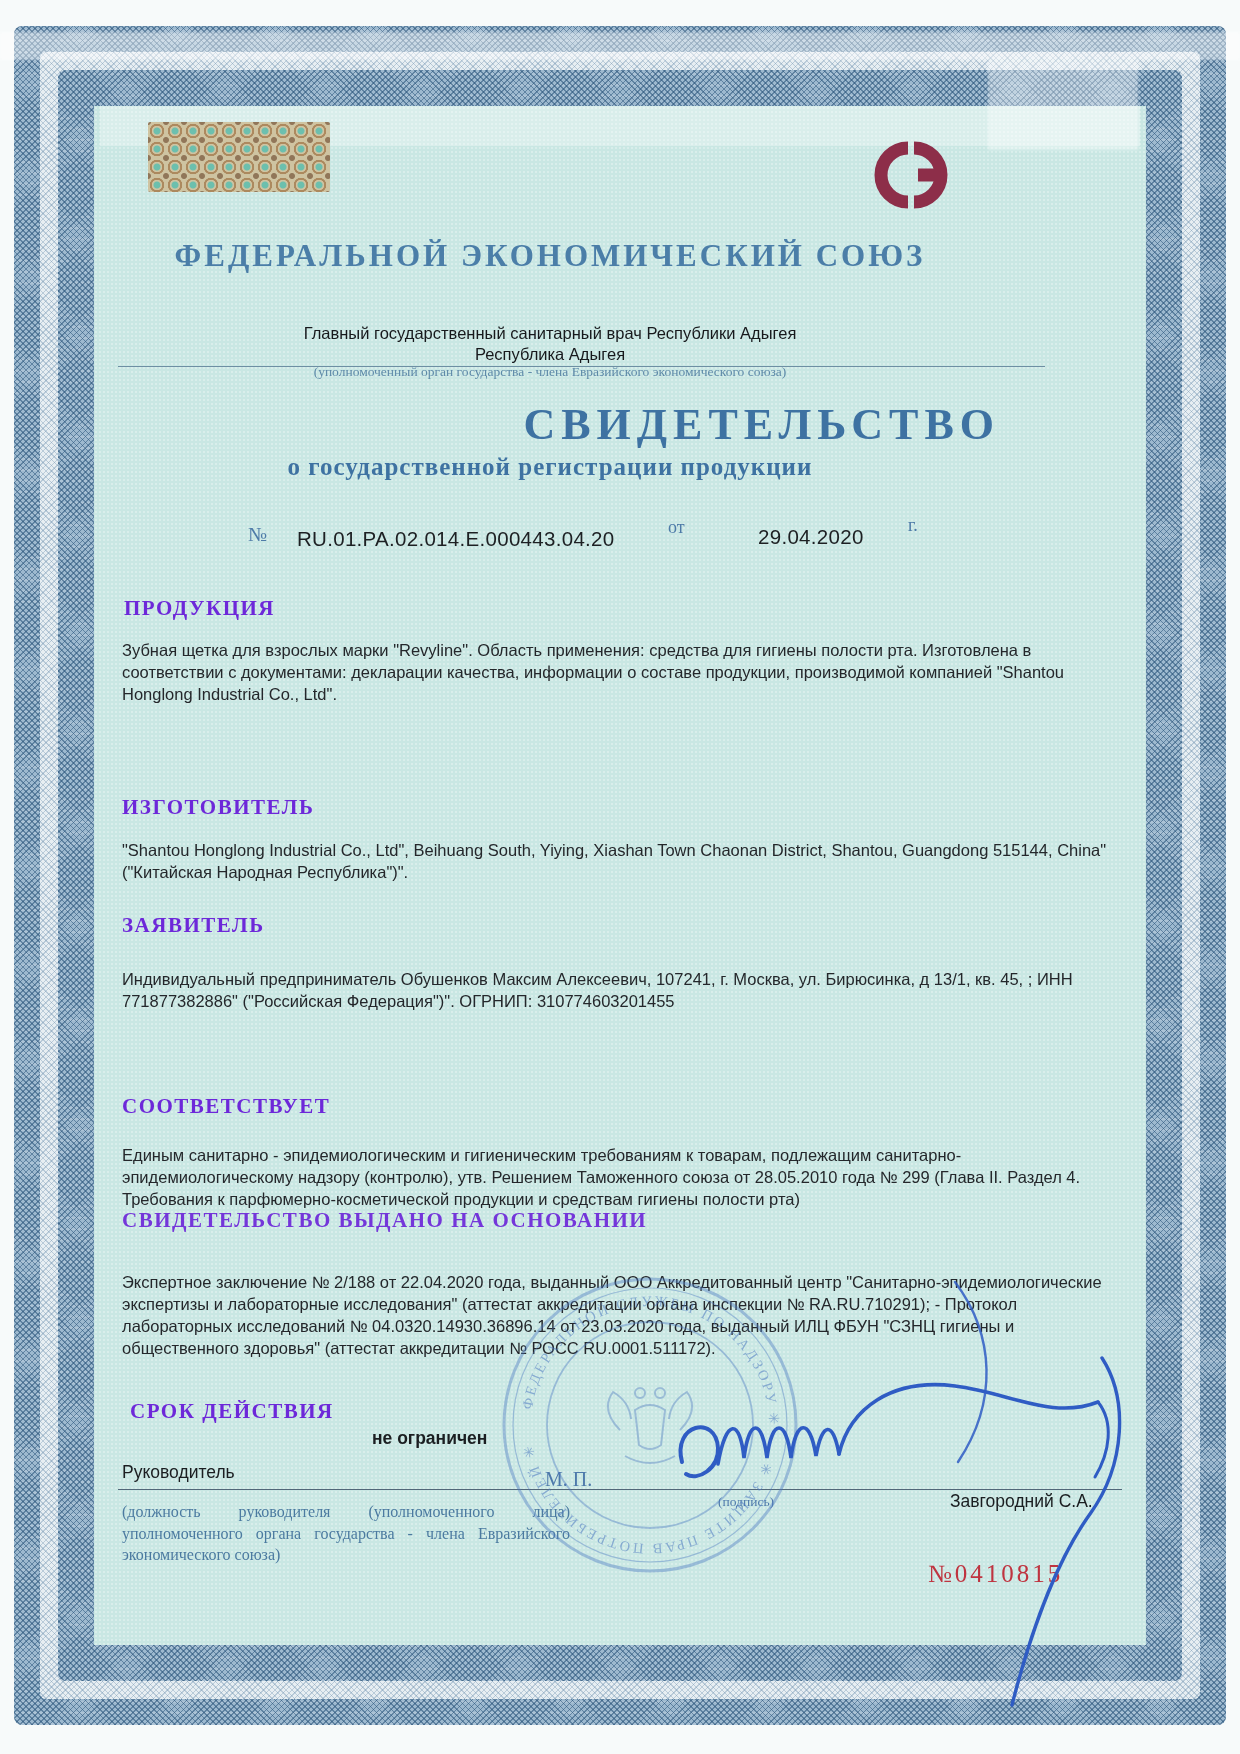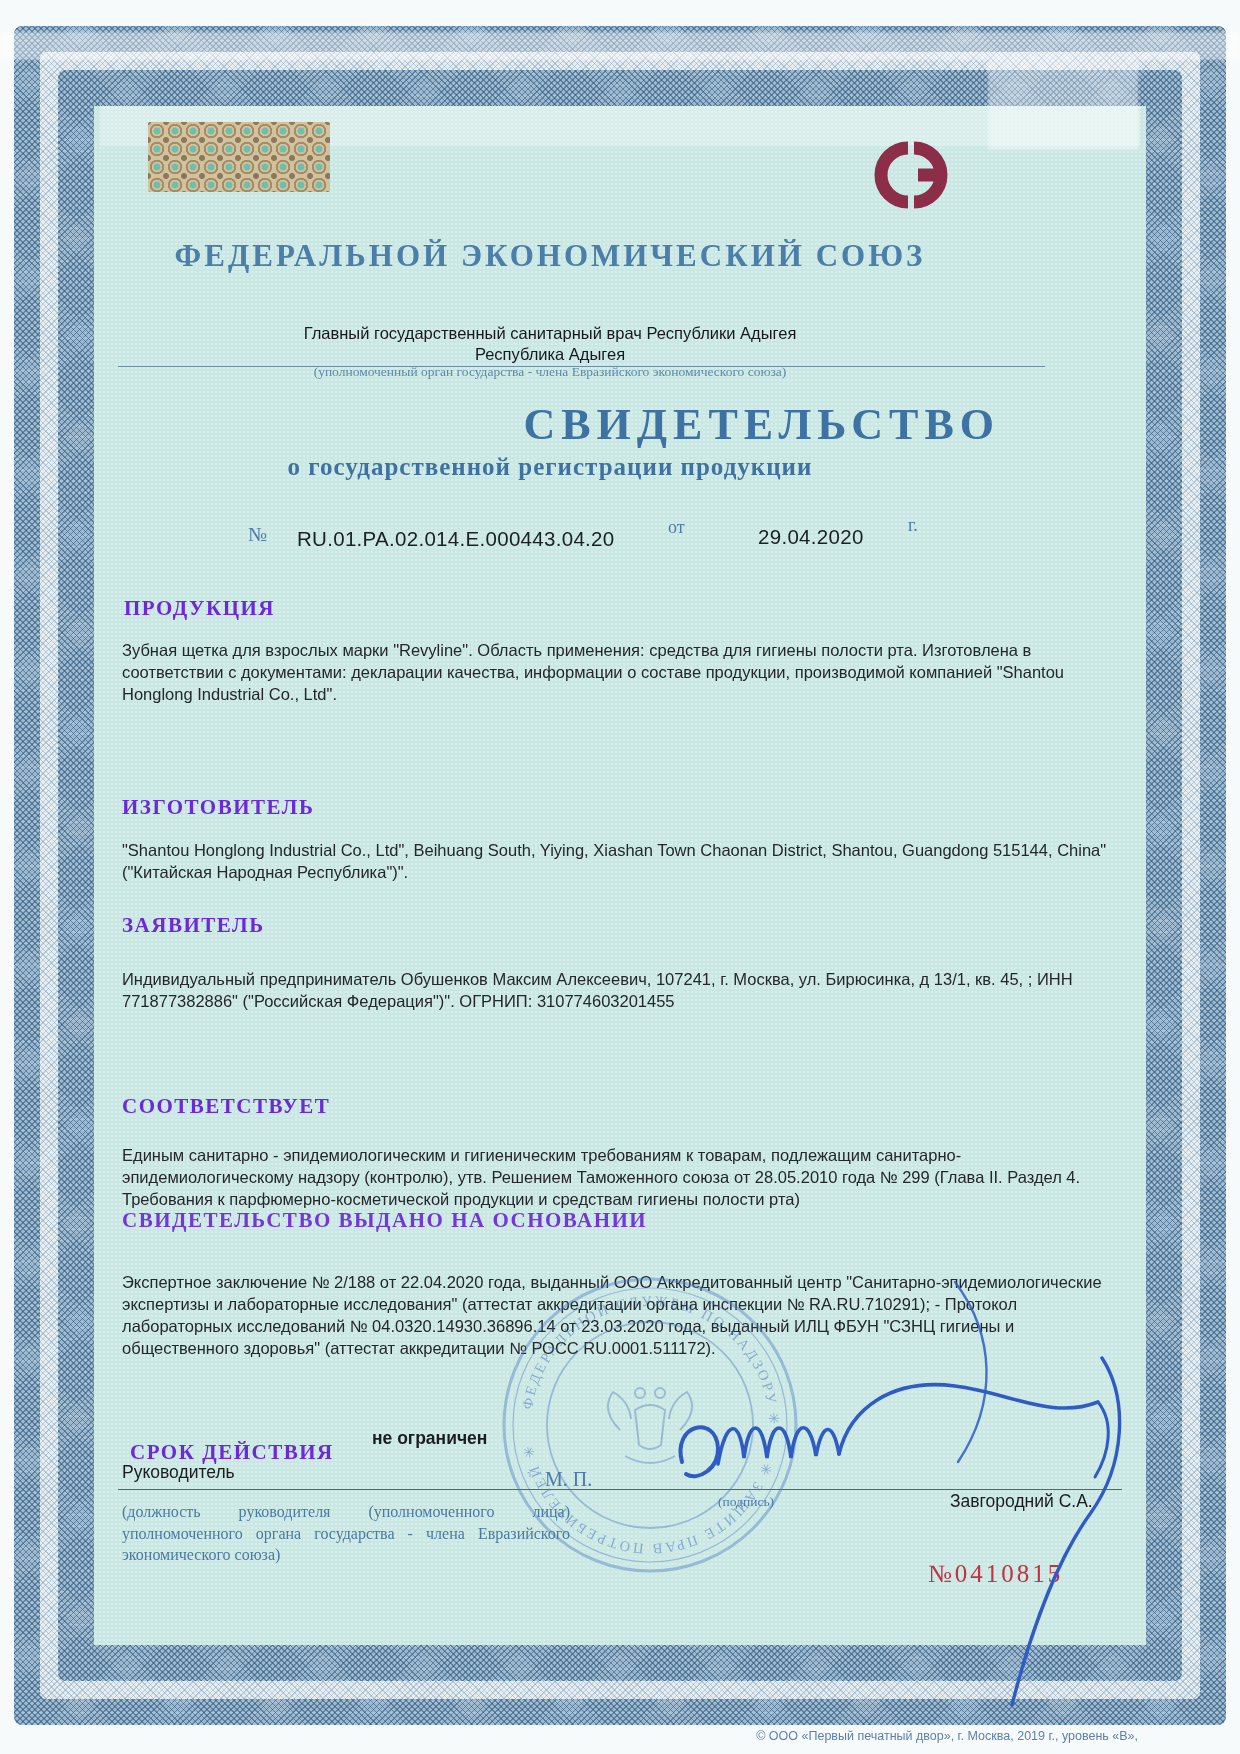--- a/index.html
+++ b/index.html
@@ -109,21 +109,21 @@
 
   <div class="abs sec-head" style="left:122px;top:913px;">ЗАЯВИТЕЛЬ</div>
   <div class="abs body-text" style="left:122px;width:998px;top:968px;">Индивидуальный предприниматель Обушенков Максим Алексеевич, 107241, г. Москва, ул. Бирюсинка, д 13/1, кв. 45, ; ИНН 771877382886" ("Российская Федерация")". ОГРНИП: 310774603201455</div>
 
   <div class="abs sec-head" style="left:122px;top:1094px;">СООТВЕТСТВУЕТ</div>
   <div class="abs body-text" style="left:122px;width:1006px;top:1144px;">Единым санитарно - эпидемиологическим и гигиеническим требованиям к товарам, подлежащим санитарно-эпидемиологическому надзору (контролю), утв. Решением Таможенного союза от 28.05.2010 года № 299 (Глава II. Раздел 4. Требования к парфюмерно-косметической продукции и средствам гигиены полости рта)</div>
 
   <div class="abs sec-head" style="left:122px;top:1208px;opacity:.92;">СВИДЕТЕЛЬСТВО ВЫДАНО НА ОСНОВАНИИ</div>
   <div class="abs body-text" style="left:122px;width:1000px;top:1271px;">Экспертное заключение № 2/188 от 22.04.2020 года, выданный ООО Аккредитованный центр "Санитарно-эпидемиологические экспертизы и лабораторные исследования" (аттестат аккредитации органа инспекции № RA.RU.710291); - Протокол лабораторных исследований № 04.0320.14930.36896.14 от 23.03.2020 года, выданный ИЛЦ ФБУН "СЗНЦ гигиены и общественного здоровья" (аттестат аккредитации № РОСС RU.0001.511172).</div>
 
-  <div class="abs sec-head" style="left:130px;top:1440px;">СРОК ДЕЙСТВИЯ</div>
+  <div class="abs sec-head" style="left:130px;top:1399px;">СРОК ДЕЙСТВИЯ</div>
   <div class="abs" style="left:372px;top:1428px;font-size:17.5px;font-weight:600;color:#1b1e21;">не ограничен</div>
 
   <div class="abs" style="left:122px;top:1462px;font-size:17.5px;color:#1b1e21;">Руководитель</div>
   <div class="abs" style="left:545px;top:1468px;font-family:'Liberation Serif',serif;color:#4d79ab;font-size:20px;">М. П.</div>
   <div class="abs sig-line" style="left:118px;width:1004px;top:1489px;height:0;"></div>
   <div class="abs" style="left:718px;top:1494px;font-family:'Liberation Serif',serif;color:#4d79ab;font-size:13.5px;">(подпись)</div>
   <div class="abs" style="left:950px;top:1491px;font-size:17.5px;color:#1b1e21;">Завгородний С.А.</div>
   <div class="abs role-note" style="left:122px;width:448px;top:1501px;">(должность руководителя (уполномоченного лица) уполномоченного органа государства - члена Евразийского экономического союза)</div>
   <div class="abs serial" style="left:928px;top:1560px;">№0410815</div>
 
@@ -159,15 +159,14 @@
       <path stroke-width="3.6" d="M268 214 C 276 168 290 168 294 208 C 299 168 312 168 317 208
                C 322 168 336 168 341 208 C 346 168 360 168 366 206
                C 372 172 383 170 389 204"></path>
       <path stroke-width="3.6" d="M389 204 C 400 158 442 128 505 136 C 560 143 602 170 648 152"></path>
       <path stroke-width="3.4" d="M652 108 C 678 148 676 214 640 264 C 604 314 578 392 562 455"></path>
       <path stroke-width="3" d="M648 152 C 664 172 660 202 645 227"></path>
       <path stroke-width="2.4" opacity=".85" d="M505 32 C 545 85 548 152 508 212"></path>
     </g>
   </svg>
 
-  <div class="abs footer-note" style="left:300px;right:102px;top:1729px;">© ООО «Первый печатный двор», г. Москва, 2019 г., уровень «В»,</div>
 
 </div>
 
 </body></html>

